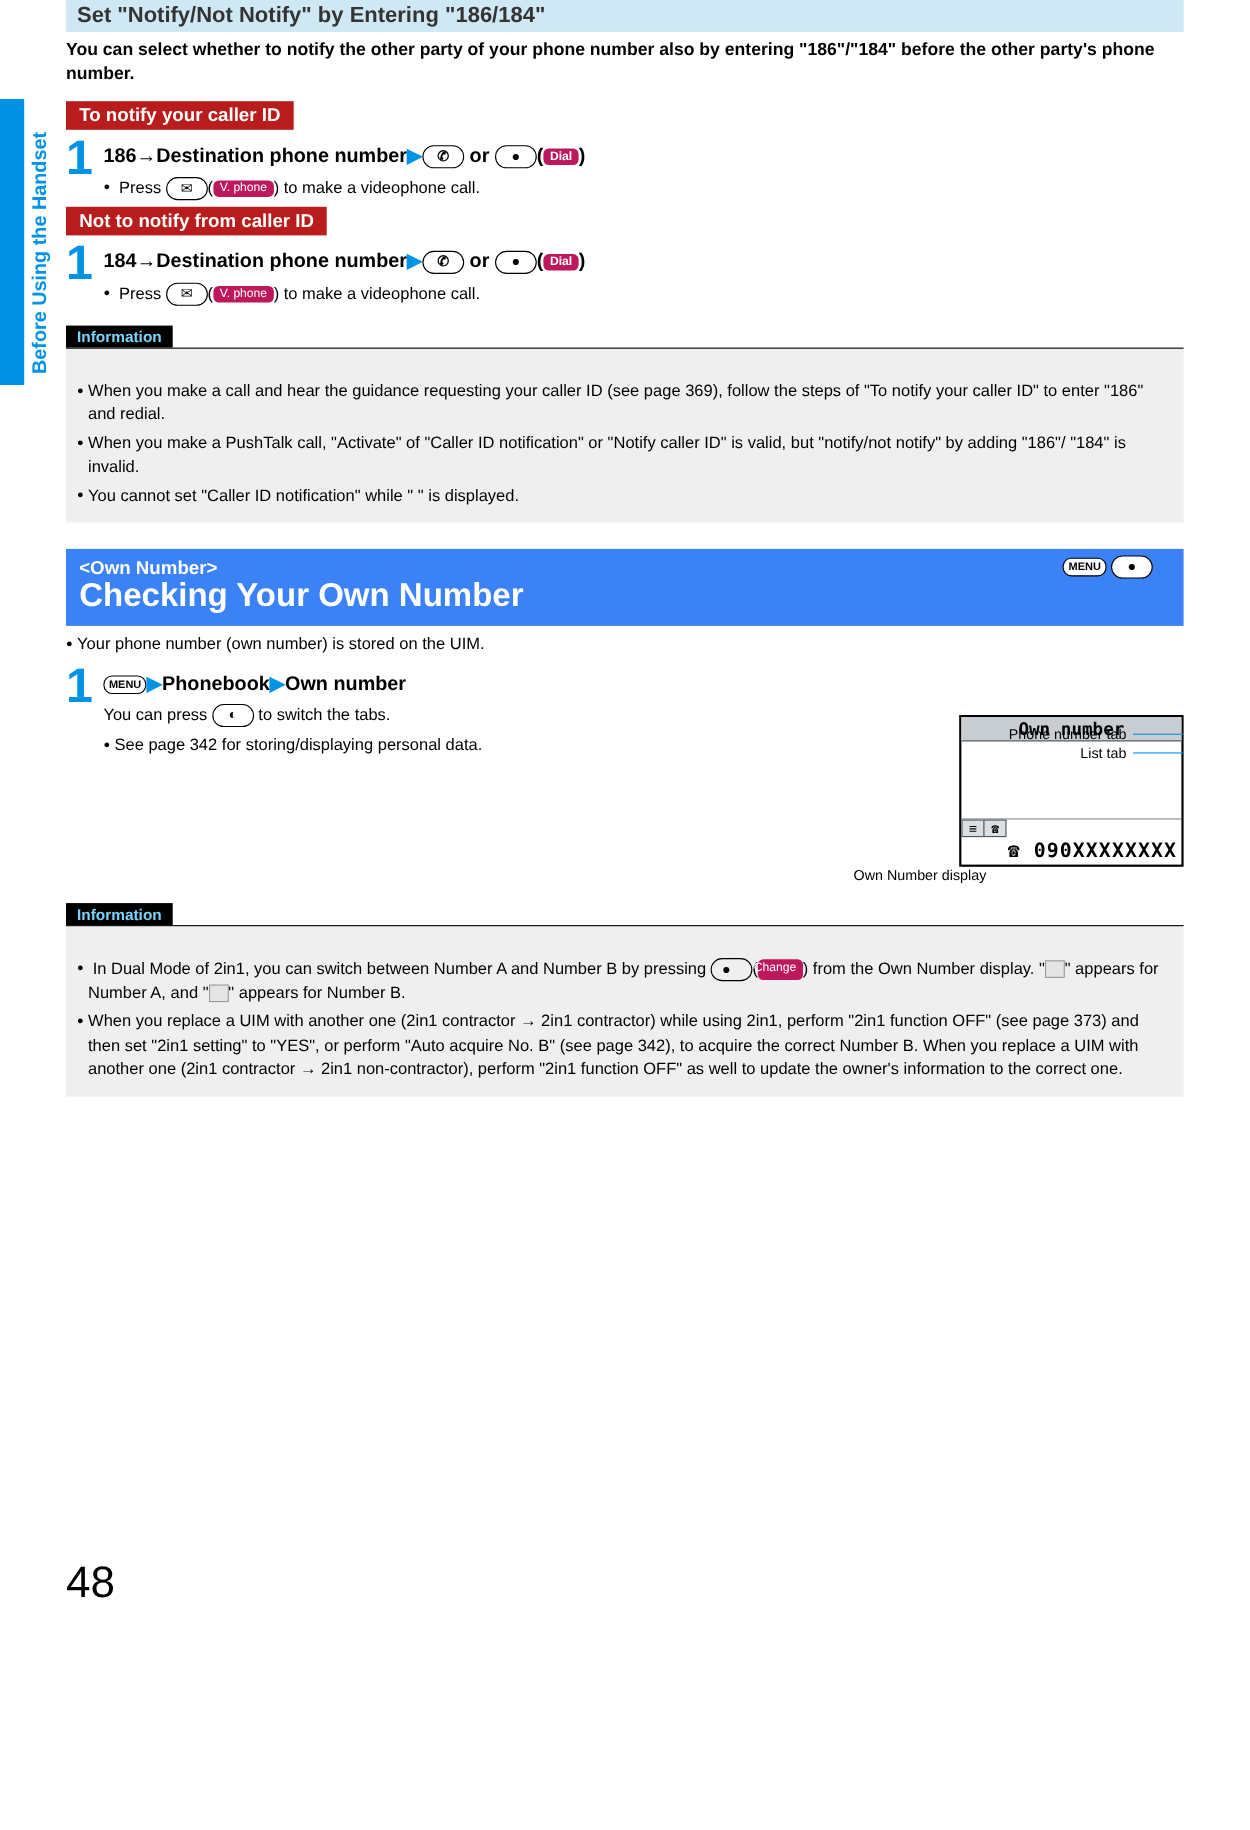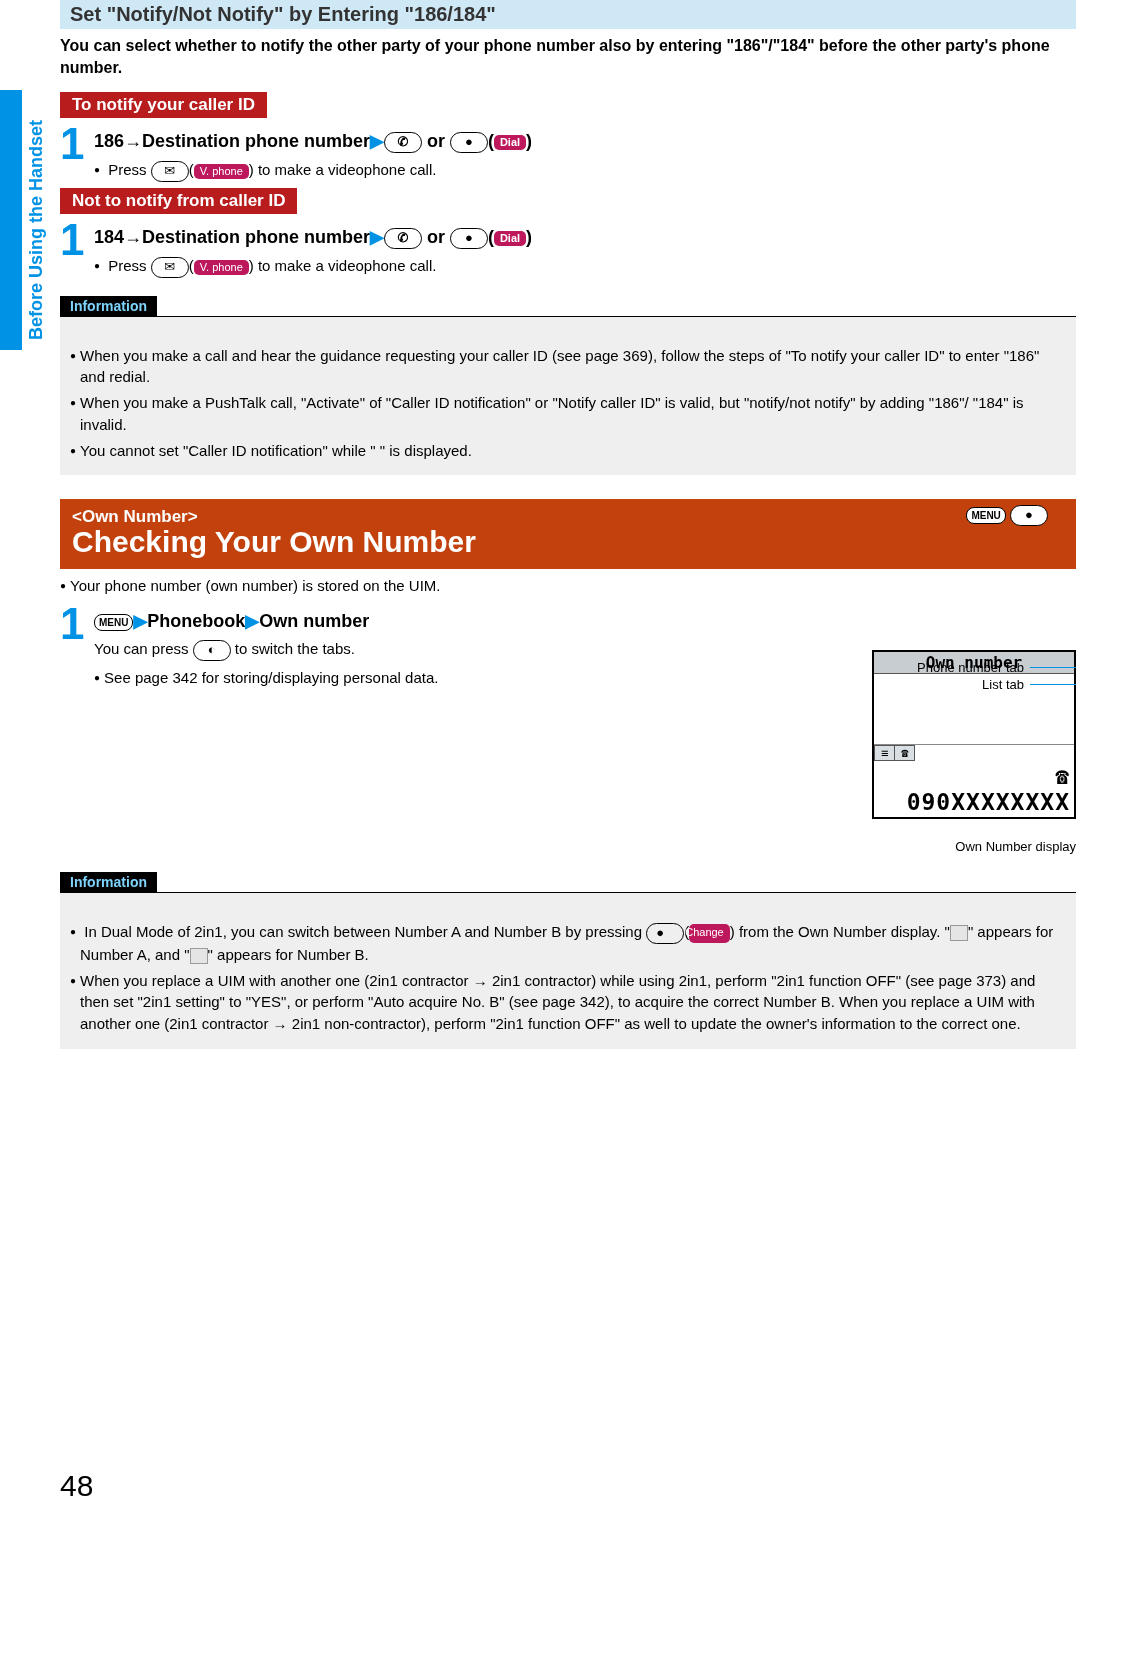--- a/index.html
+++ b/index.html
@@ -132,21 +132,21 @@
   .info-box{
     background:#efefef;
     padding:24px 10px 10px;
     font-size:15px;
     line-height:1.45;
     border-top:1px solid #000;
   }
   .info-box p{margin:4px 0;text-indent:-10px;padding-left:10px;}
   .bullet::before{content:"●";font-size:10px;margin-right:4px;position:relative;top:-2px;}
   .big-blue-block{
-    background:#c2410c;
+    background:#3b82f6;
     color:#fff;
     padding:8px 12px 10px;
     margin-top:24px;
     position:relative;
   }
   .big-blue-block .tag{
     font-weight:bold;
     font-size:17px;
     display:block;
   }
@@ -197,39 +197,39 @@
   }
   .phone-screen .tabs span{
     border:1px solid #555;
     padding:0 6px;
     font-size:12px;
     background:#dadfe3;
     margin-right:-1px;
   }
   .phone-screen .num{
     font-weight:bold;
-    font-size:23px;
+    font-size:18px;
     letter-spacing:1px;
     padding:2px 4px;
   }
   .label-line{
     display:flex;
     align-items:center;
     justify-content:flex-end;
     font-size:13px;
     margin:2px 0;
   }
   .label-line .ln{
     width:46px;
     height:1px;
     border-top:1px solid #0092e5;
     margin-left:6px;
   }
   .page-num{
-    font-size:30px;
+    font-size:40px;
     margin-top:420px;
     padding-bottom:20px;
   }
   .inline-icon{
     display:inline-block;
     width:16px;height:14px;
     border:1px solid #999;
     background:#e5e5e5;
     vertical-align:middle;
     font-size:9px;
@@ -315,21 +315,21 @@
         </div>
       <div class="phone-screen" style="margin-top:-44px">
         <div class="bar">Own number</div>
         <div class="body"></div>
         <div class="tabs">
             <span>≡</span>
             <span>☎</span>
           </div>
         <div class="num">☎ <span>090XXXXXXXX</span></div>
       </div>
-      <div style="text-align:right;margin-top:20px">Own Number display</div>
+      <div style="text-align:left;margin-top:0">Own Number display</div>
     </div>
   </div>
 
   <div class="info-label">Information</div>
   <div class="info-box">
     <p class="bullet">
       <span>In Dual Mode of 2in1, you can switch between Number A and Number B by pressing </span><span class="key key-round">●</span>(<span class="key-dark">Change</span>)<span> from the Own Number display. "</span><span class="inline-icon"></span><span>" appears for Number A, and "</span><span class="inline-icon"></span><span>" appears for Number B.</span>
     </p>
     <p class="bullet">When you replace a UIM with another one (2in1 contractor → 2in1 contractor) while using 2in1, perform "2in1 function OFF" (see page 373) and then set "2in1 setting" to "YES", or perform "Auto acquire No. B" (see page 342), to acquire the correct Number B. When you replace a UIM with another one (2in1 contractor → 2in1 non-contractor), perform "2in1 function OFF" as well to update the owner's information to the correct one.</p>
   </div>

